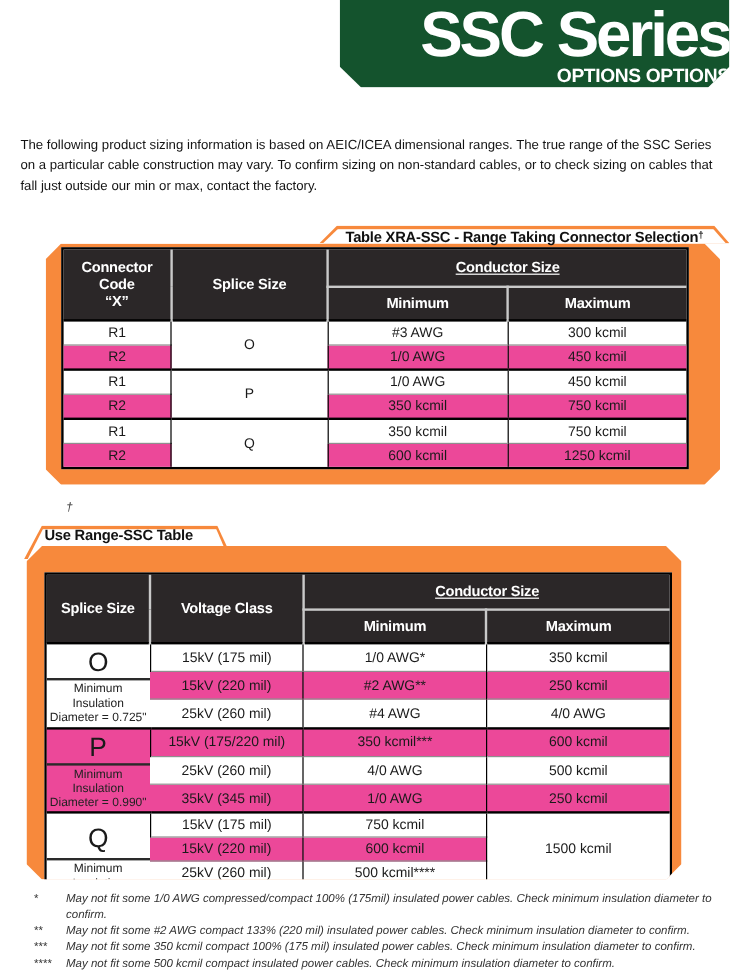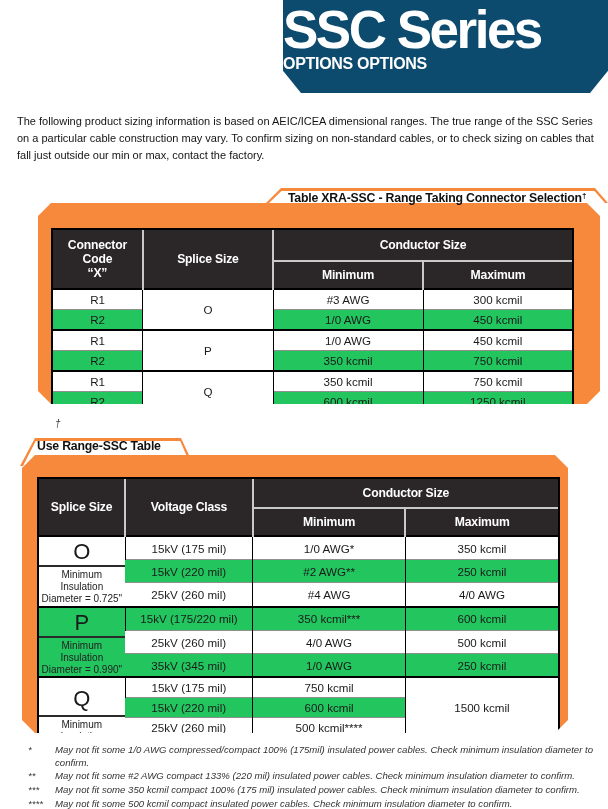--- a/index.html
+++ b/index.html
@@ -1,22 +1,22 @@
 <!DOCTYPE html>
 <html><head>
 <meta charset="utf-8">
 <style>
   html,body{margin:0;padding:0;background:#fff;}
   .page{position:relative;width:608px;height:809px;background:#fff;overflow:hidden;
         font-family:"Liberation Sans", sans-serif;color:#1c1c1c;}
 
   
-  .banner{position:absolute;left:283px;top:0;width:325px;height:93px;background:#0c4a6e;
+  .banner{position:absolute;left:283px;top:0;width:325px;height:73px;background:#14532d;
           clip-path:polygon(0 0,100% 0,100% 76%,calc(100% - 18px) 100%,18px 100%,0 76%);
-          text-align:left;}
+          text-align:right;}
   .banner-title{font-size:53px;font-weight:bold;color:#fff;line-height:1.04;letter-spacing:-2.5px;margin-top:2px;}
   .banner-sub{font-size:16px;font-weight:bold;color:#fff;letter-spacing:-0.3px;margin-top:-2px;}
 
   
   .intro{position:absolute;left:17px;top:113px;width:582px;font-size:11px;line-height:1.53;color:#141414;}
 
   
   .tab{position:absolute;}
   .tab .tab-bg{position:absolute;inset:0;background:#F7893C;
                clip-path:polygon(0 100%,15px 0,calc(100% - 13px) 0,100% 100%);}
@@ -32,35 +32,35 @@
 
   
   .panel{position:absolute;background:#F7893C;
          clip-path:polygon(13px 0,calc(100% - 13px) 0,100% 13px,100% calc(100% - 13px),
                    calc(100% - 13px) 100%,13px 100%,0 calc(100% - 13px),0 13px);}
   .panel1{left:38px;top:203px;width:562px;height:201px;}
   .panel2{left:22px;top:455px;width:546px;height:278px;}
 
   
   .tbl-frame{position:absolute;border:2px solid #000;background:#fff;}
-  .t1-wrap{left:13px;top:25px;width:519px;}
+  .t1-wrap{left:13px;top:3px;width:519px;}
   .t2-wrap{left:15px;top:22px;width:519px;}
   table{border-collapse:collapse;width:100%;table-layout:fixed;}
   th{background:#2B2728;color:#fff;font-weight:bold;font-size:12.2px;padding:0;letter-spacing:-0.2px;}
   .sepL{border-left:2px solid #c9c9c9;}
-  .sepB{border-bottom:2px solid #c9c9c9;}
+  .sepB{border-bottom:2px solid #c9c9c9;text-decoration:underline;}
   thead tr.hr1 th{height:30px;}
   thead tr.hr2 th{height:26px;}
   .t2-wrap thead tr.hr1 th{height:28px;}
   tbody td{font-size:11.6px;text-align:center;height:19px;padding:0;color:#1a1a1a;
            border-left:1px solid #000;vertical-align:middle;}
   tbody td:first-child{border-left:none;}
   tr.grp td{border-top:2px solid #000;}
   tr.sub td{border-top:1px solid #8f8f8f;}
-  tr.alt td{background:#22c55e;}
+  tr.alt td{background:#ec4899;}
   td.wbg{background:#fff !important;}
   .hdr2line span{display:block;line-height:1.15;}
 
   
   td.splice2{padding:0;}
   .big-letter{font-size:22px;font-weight:400;line-height:1.15;padding:2px 0 1px;
               border-bottom:2px solid #2a2a2a;}
   .q-letter{padding:6px 0 4px;}
   .ins-note{font-size:10px;line-height:1.18;padding:2px 0 1px;color:#222;}
 

